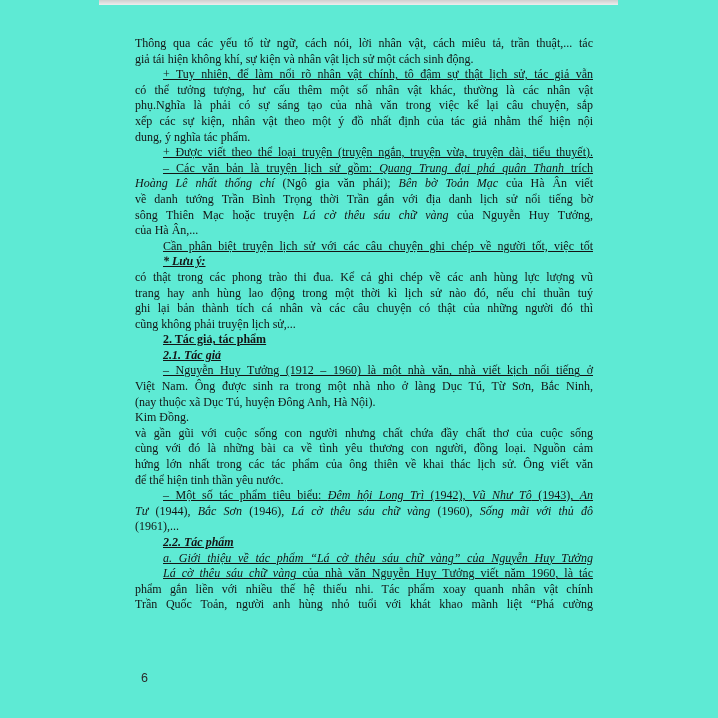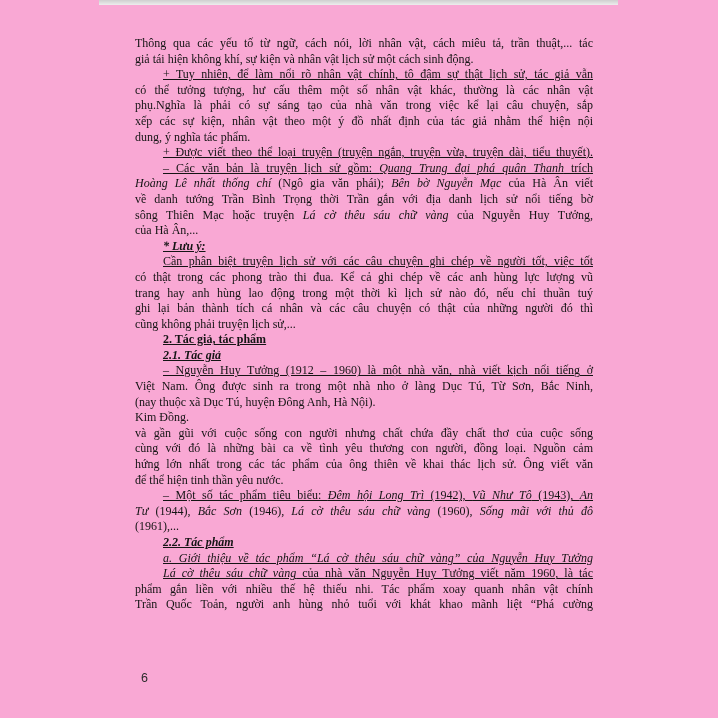--- a/index.html
+++ b/index.html
@@ -7,21 +7,21 @@
     padding: 0;
     width: 718px;
     height: 718px;
     background: #ffffff;
     overflow: hidden;
   }
   .page {
     position: relative;
     width: 718px;
     height: 718px;
-    background: #f9a8d4;
+    background: #5eead4;
     font-family: "Liberation Serif", "DejaVu Serif", serif;
   }
   .top-shadow {
     position: absolute;
     left: 99px;
     top: 0;
     width: 519px;
     height: 5px;
     background: linear-gradient(#cfcfcf, #ededed);
   }
@@ -64,26 +64,26 @@
   <div class="text-column" id="text-column">
       <p class="line fill"><span class="">Thông qua các yếu tố từ ngữ, cách nói, lời nhân vật, cách miêu tả, trần thuật,... tác</span></p>
       <p class="line"><span class="">giả tái hiện không khí, sự kiện và nhân vật lịch sử một cách sinh động.</span></p>
       <p class="line indent fill"><span class="">+ Tuy nhiên, để làm nổi rõ nhân vật chính, tô đậm sự thật lịch sử, tác giả vẫn</span></p>
       <p class="line fill"><span class="">có thể tưởng tượng, hư cấu thêm một số nhân vật khác, thường là các nhân vật</span></p>
       <p class="line fill"><span class="">phụ.Nghĩa là phải có sự sáng tạo của nhà văn trong việc kể lại câu chuyện, sắp</span></p>
       <p class="line fill"><span class="">xếp các sự kiện, nhân vật theo một ý đồ nhất định của tác giả nhằm thể hiện nội</span></p>
       <p class="line"><span class="">dung, ý nghĩa tác phẩm.</span></p>
       <p class="line indent fill"><span class="">+ Được viết theo thể loại truyện (truyện ngắn, truyện vừa, truyện dài, tiểu thuyết).</span></p>
       <p class="line indent fill"><span class="">– Các văn bản là truyện lịch sử gồm: </span><span class="i ">Quang Trung đại phá quân Thanh</span><span class=""> trích</span></p>
-      <p class="line fill"><span class="i ">Hoàng Lê nhất thống chí</span><span class=""> (Ngô gia văn phái); </span><span class="i ">Bên bờ Nguyễn Mạc</span><span class=""> của Hà Ân viết</span></p>
+      <p class="line fill"><span class="i ">Hoàng Lê nhất thống chí</span><span class=""> (Ngô gia văn phái); </span><span class="i ">Bên bờ Toản Mạc</span><span class=""> của Hà Ân viết</span></p>
       <p class="line fill"><span class="">về danh tướng Trần Bình Trọng thời Trần gắn với địa danh lịch sử nổi tiếng bờ</span></p>
       <p class="line fill"><span class="">sông Thiên Mạc hoặc truyện </span><span class="i ">Lá cờ thêu sáu chữ vàng</span><span class=""> của Nguyễn Huy Tưởng,</span></p>
       <p class="line"><span class="">của Hà Ân,...</span></p>
+      <p class="line indent fill"><span class="">Cần phân biệt truyện lịch sử với các câu chuyện ghi chép về người tốt, việc tốt</span></p>
       <p class="line indent"><span class="i b">* Lưu ý:</span></p>
-      <p class="line indent fill"><span class="">Cần phân biệt truyện lịch sử với các câu chuyện ghi chép về người tốt, việc tốt</span></p>
       <p class="line fill"><span class="">có thật trong các phong trào thi đua. Kể cả ghi chép về các anh hùng lực lượng vũ</span></p>
       <p class="line fill"><span class="">trang hay anh hùng lao động trong một thời kì lịch sử nào đó, nếu chỉ thuần tuý</span></p>
       <p class="line fill"><span class="">ghi lại bản thành tích cá nhân và các câu chuyện có thật của những người đó thì</span></p>
       <p class="line"><span class="">cũng không phải truyện lịch sử,...</span></p>
       <p class="line indent"><span class="b">2. Tác giả, tác phẩm</span></p>
       <p class="line indent"><span class="i b">2.1. Tác giả</span></p>
       <p class="line indent fill"><span class="">– Nguyễn Huy Tưởng (1912 – 1960) là một nhà văn, nhà viết kịch nổi tiếng ở</span></p>
       <p class="line fill"><span class="">Việt Nam. Ông được sinh ra trong một nhà nho ở làng Dục Tú, Từ Sơn, Bắc Ninh,</span></p>
       <p class="line"><span class="">(nay thuộc xã Dục Tú, huyện Đông Anh, Hà Nội).</span></p>
       <p class="line"><span class="">Kim Đồng.</span></p>

